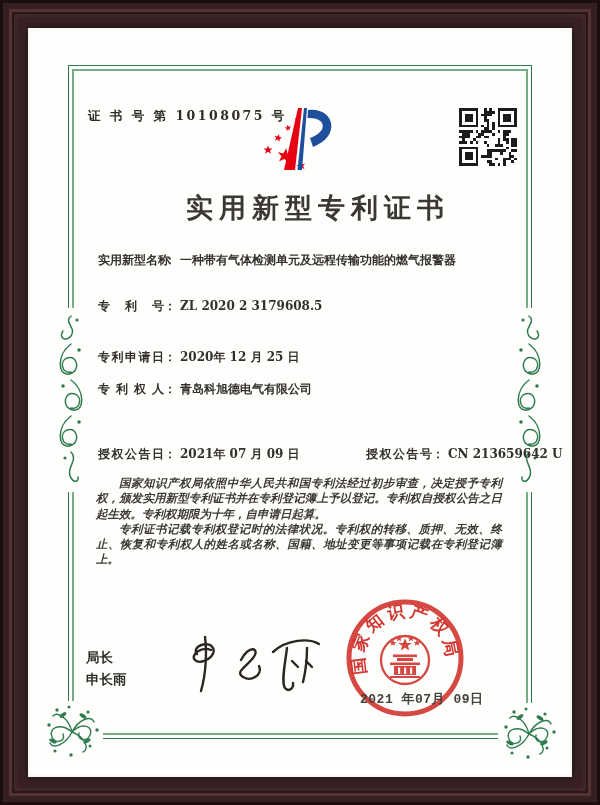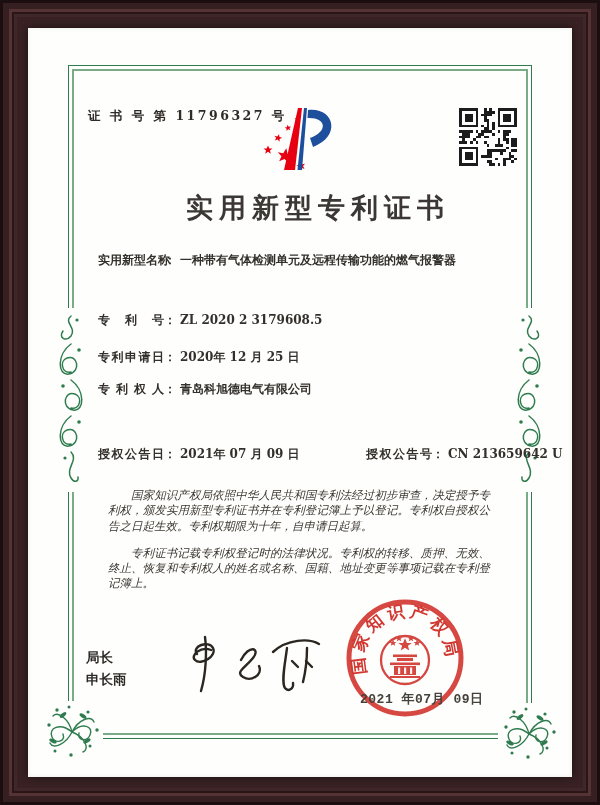--- a/index.html
+++ b/index.html
@@ -26,21 +26,21 @@
   .title{position:absolute;left:0;right:0;top:162px;text-align:center;
          font-size:27px;font-weight:700;letter-spacing:6px;color:#3b3734;z-index:3;padding-left:36px;}
   .row{position:absolute;left:70px;right:60px;height:18px;font-size:12px;
        font-weight:700;color:#33302c;white-space:nowrap;z-index:3;}
   .flabel{display:inline-block;width:66px;text-align:justify;text-align-last:justify;
           vertical-align:top;}
   .fvalue{margin-left:4px;}
   .grant2{position:absolute;left:268px;top:0;}
   .paras{position:absolute;left:68px;top:448px;width:406px;font-size:11.5px;
          line-height:15.3px;color:#3c3832;font-style:italic;text-align:justify;z-index:3;}
-  .paras p{margin:12px;text-indent:2em;}
+  .paras p{margin:0;text-indent:2em;font-weight:bold;}
   .signer{position:absolute;left:58px;top:618px;font-size:13.5px;font-weight:700;
           color:#2e2b27;line-height:22px;z-index:3;}
   .signature{position:absolute;left:147px;top:606px;width:150px;height:62px;z-index:3;}
   .seal{position:absolute;left:315px;top:568px;width:124px;height:124px;z-index:3;opacity:.95;}
   .sealdate{position:absolute;left:332px;top:662px;width:130px;font-size:13px;
             font-weight:600;color:#45413b;letter-spacing:.5px;z-index:4;font-family:Liberation Mono, monospace;}
 </style>
 </head>
 <body>
 
@@ -130,21 +130,21 @@
           <circle cx="49" cy="45" r="1.5"></circle>
         <circle cx="30" cy="54" r="1.7"></circle>
           <circle cx="14" cy="50" r="1.5"></circle>
         <ellipse cx="22" cy="14" rx="4" ry="1.8" transform="rotate(-40 22 14)"></ellipse>
         <ellipse cx="42" cy="15" rx="4" ry="1.8" transform="rotate(35 42 15)"></ellipse>
         <ellipse cx="12" cy="40" rx="4" ry="1.8" transform="rotate(25 12 40)"></ellipse>
         <ellipse cx="46" cy="40" rx="4" ry="1.8" transform="rotate(-30 46 40)"></ellipse>
       </g>
     </svg>
 
-    <div class="certno">证 书 号 第 11796327 号</div>
+    <div class="certno">证 书 号 第 10108075 号</div>
 
     <svg class="logo" viewBox="0 0 90 80">
       <defs>
         <path id="st" d="M0,-5 1.45,-1.55 5,-1.55 2.2,0.6 3.1,4.05 0,2 -3.1,4.05 -2.2,0.6 -5,-1.55 -1.45,-1.55 Z"></path>
       </defs>
       <g fill="#e60012">
         <use href="#st" transform="translate(13,52) scale(0.9)"></use>
         <use href="#st" transform="translate(23,40) scale(0.8) rotate(15)"></use>
         <use href="#st" transform="translate(33,30) scale(0.65) rotate(-10)"></use>
         <use href="#st" transform="translate(42,21) scale(0.5)"></use>
@@ -371,21 +371,21 @@
             <rect x="16" y="20" width="1" height="1"></rect>
           </g>
       </svg>
     </div>
 
     <div class="title">实用新型专利证书</div>
 
     <div class="row" style="top:224px">
       <span class="flabel">实用新型名称</span><span>：</span><span class="fvalue">一种带有气体检测单元及远程传输功能的燃气报警器</span>
     </div>
-    <div class="row" style="top:284px">
+    <div class="row" style="top:270px">
       <span class="flabel">专利号</span><span>：</span><span class="fvalue">ZL 2020 2 3179608.5</span>
     </div>
     <div class="row" style="top:321px">
       <span class="flabel">专利申请日</span><span>：</span><span class="fvalue">2020年 12 月 25 日</span>
     </div>
     <div class="row" style="top:353px">
       <span class="flabel">专利权人</span><span>：</span><span class="fvalue">青岛科旭德电气有限公司</span>
     </div>
     <div class="row" style="top:418px">
       <span class="flabel">授权公告日</span><span>：</span><span class="fvalue">2021年 07 月 09 日</span>

